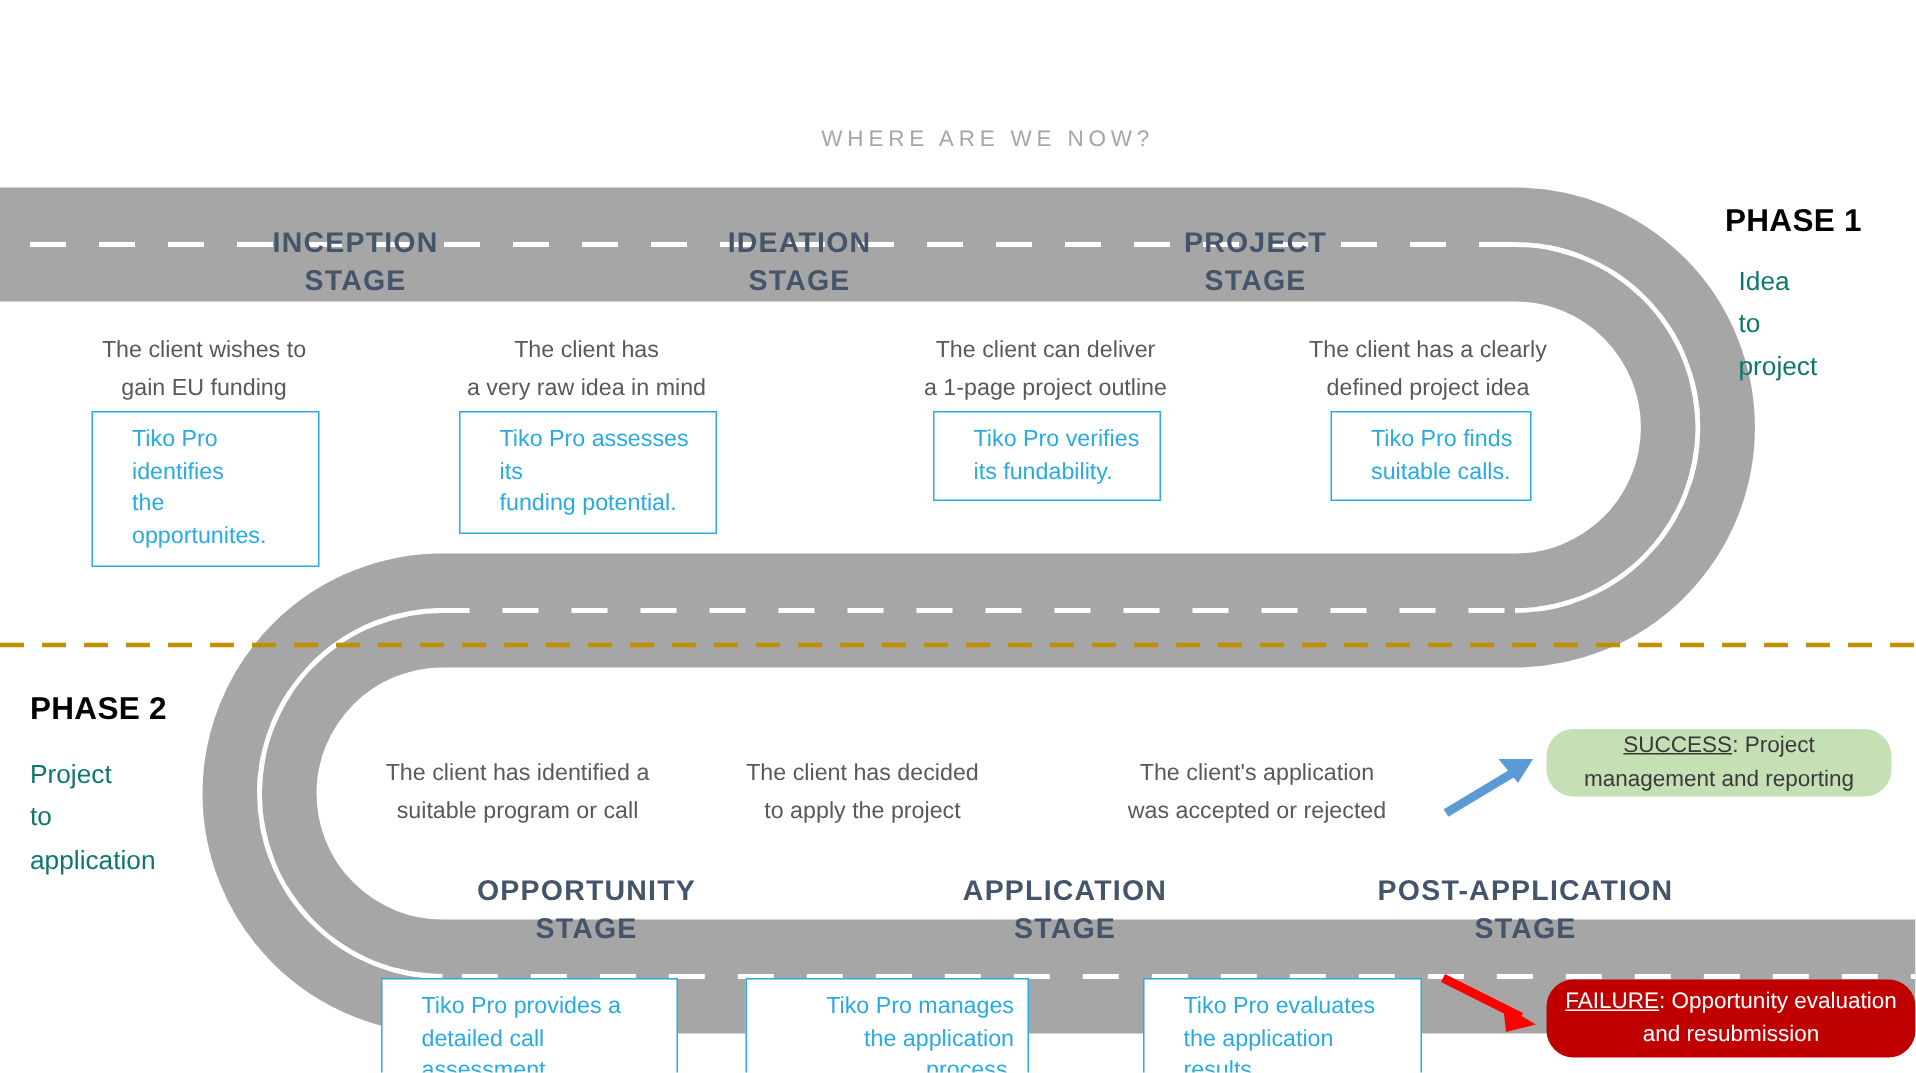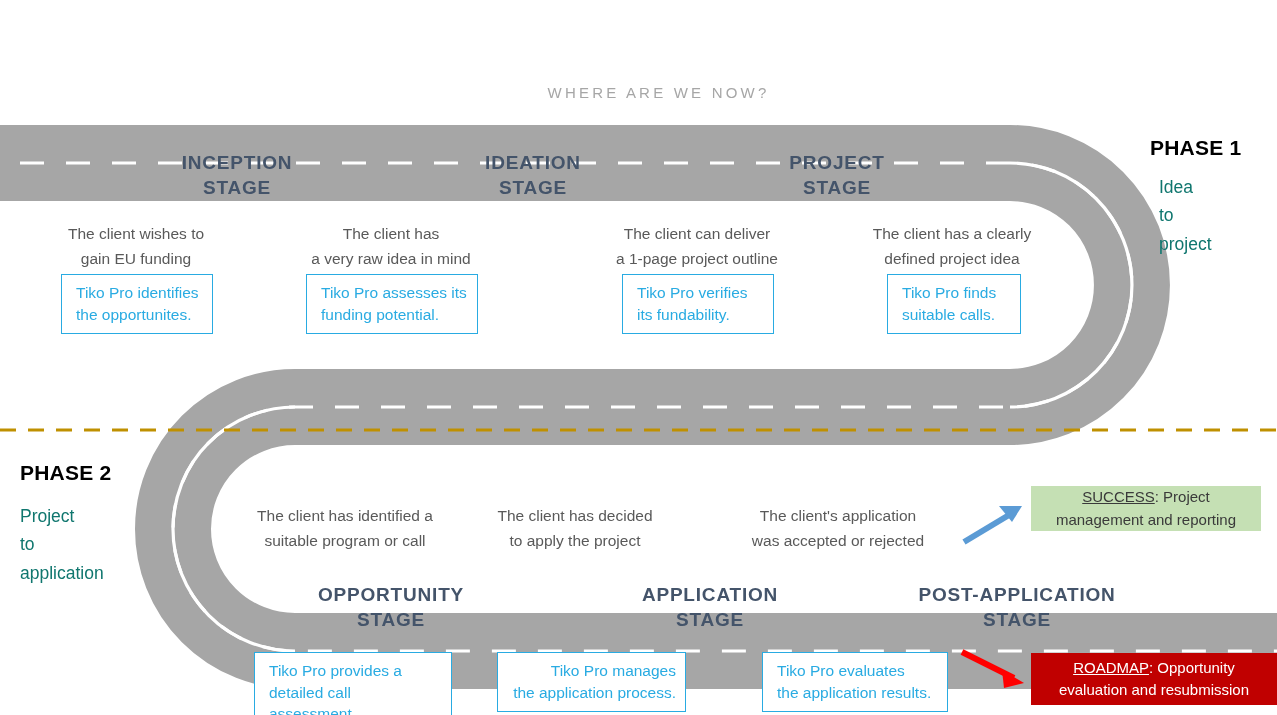--- a/index.html
+++ b/index.html
@@ -52,21 +52,21 @@
   }
 
   
   .tiko{
     position:absolute;
     box-sizing:border-box;
     border:1.6px solid #29ABE2;
     color:#29ABE2;
     font-size:15.5px;
     line-height:1.4;
-    padding:7px 9px 8px 14px;
+    padding:7px 9px 8px 26px;
     white-space:pre-line;
     background:#ffffff;
   }
 
   
   .phase-title{
     position:absolute;
     font-size:21px;font-weight:bold;color:#000000;
     letter-spacing:.2px;
   }
@@ -78,21 +78,21 @@
   }
 
   
   .outcome{
     position:absolute;
     box-sizing:border-box;
     text-align:center;
     font-size:15px;
     line-height:1.5;
     padding:8px 10px;
-    display:flex;align-items:center;justify-content:center;
+    display:flex;align-items:center;justify-content:center;border-radius:18px;
   }
   #success-box{background:#C5E0B4;color:#3A3A3A;}
   #failure-box{background:#C00000;color:#ffffff;}
   .outcome .kw{text-decoration:underline;font-weight:normal;}
 </style>
 </head>
 <body>
 
 <div class="stage">
 
@@ -183,16 +183,16 @@
   <div class="tiko" style="left:497px;top:652px;width:189px;text-align:right;">Tiko Pro manages
 the application process.</div>
   <div class="tiko" style="left:762px;top:652px;width:186px;">Tiko Pro evaluates
 the application results.</div>
 
   <div class="outcome" id="success-box" style="left:1031px;top:486px;width:230px;height:45px;">
     <span><span class="kw">SUCCESS</span><span>: Project management and reporting</span></span>
   </div>
 
   <div class="outcome" id="failure-box" style="left:1031px;top:653px;width:246px;height:52px;">
-    <span><span class="kw">ROADMAP</span><span>: Opportunity evaluation and resubmission</span></span>
+    <span><span class="kw">FAILURE</span><span>: Opportunity evaluation and resubmission</span></span>
   </div>
 
 </div>
 
 </body></html>

